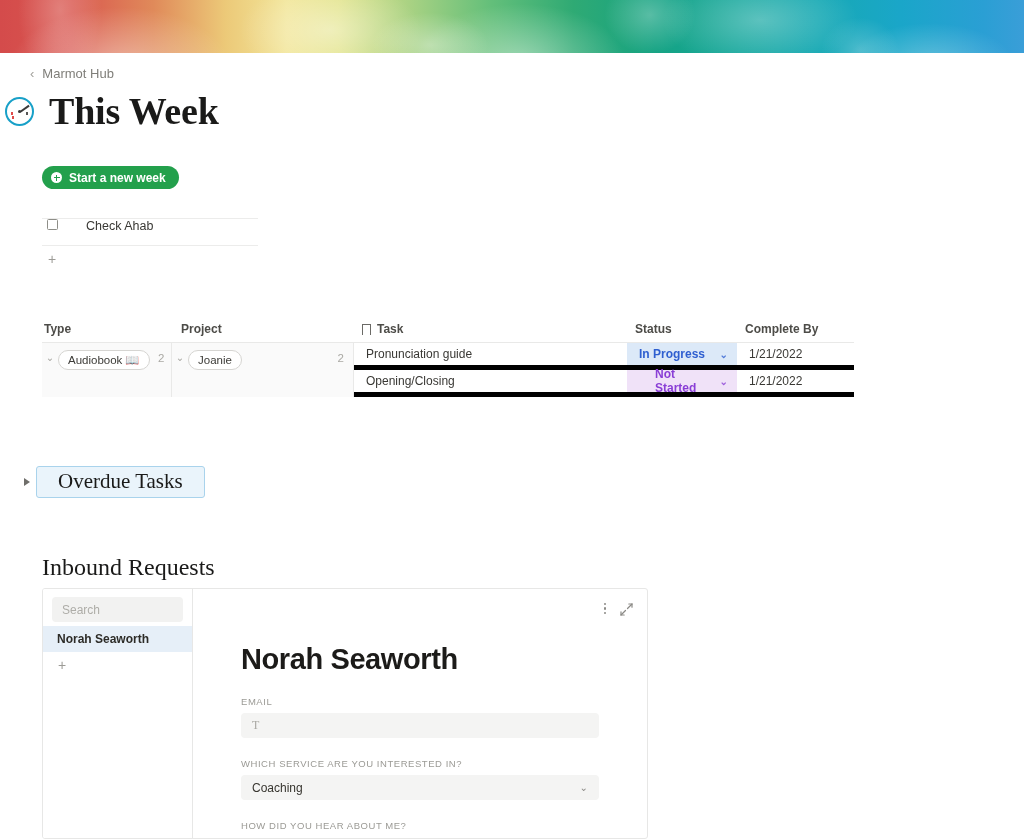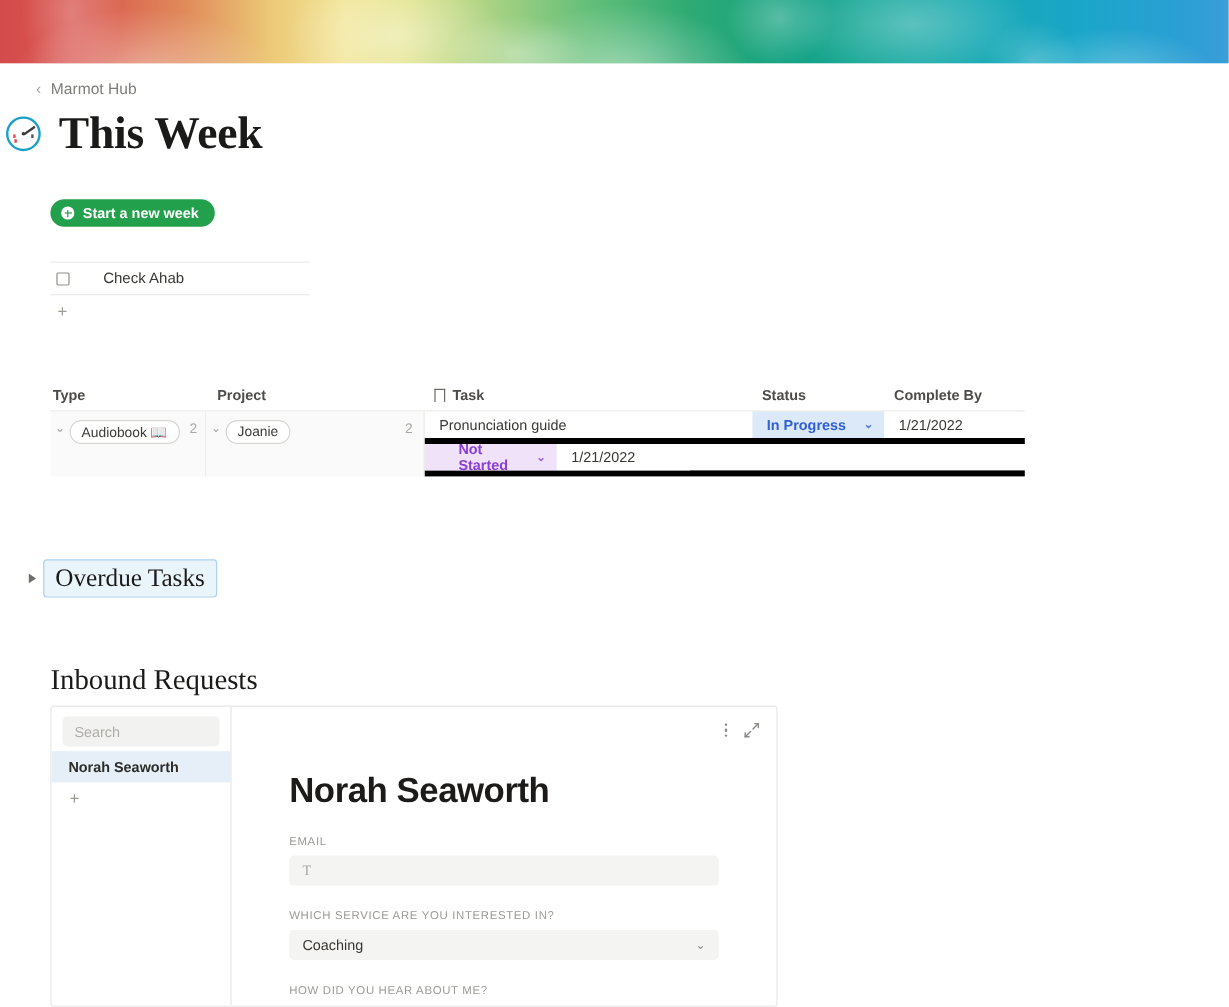--- a/index.html
+++ b/index.html
@@ -108,21 +108,21 @@
   }
   .plus-circle::before, .plus-circle::after {
     content: ""; position: absolute; background: #23a04c;
   }
   .plus-circle::before { left: 2.5px; top: 4.7px; width: 6px; height: 1.6px; }
   .plus-circle::after  { top: 2.5px; left: 4.7px; height: 6px; width: 1.6px; }
 
   
   .checklist { position: absolute; left: 42px; top: 218px; width: 216px; }
   .cl-row {
-    display: flex; align-items: center;
+    display: flex; 
     height: 28px; border-bottom: 1px solid #ececeb;
     padding-left: 5px;
   }
   .cl-row.first { border-top: 1px solid #ececeb; }
   .cl-box {
     width: 11px; height: 11px; flex: 0 0 11px;
     border: 1.3px solid #8e8e88; border-radius: 1.5px;
     background: #fff; cursor: pointer;
   }
   .cl-label { margin-left: 28px; font-size: 12.5px; color: #393834; }
@@ -199,21 +199,21 @@
   }
   .tri {
     width: 0; height: 0;
     border-top: 4.5px solid transparent;
     border-bottom: 4.5px solid transparent;
     border-left: 6px solid #6f6e6a;
     cursor: pointer;
   }
   .overdue-box {
     border: 1px solid #a9d3ec; background: #eaf4fb;
-    border-radius: 3px; padding: 2px 9px 4px;
+    border-radius: 3px; padding: 2px 21px 4px;
     font-family: "Liberation Serif", serif;
     font-size: 21px; color: #1a1a19; line-height: 1.15;
     cursor: text;
   }
 
   
   .section-title {
     position: absolute; left: 42px; top: 554px;
     font-family: Liberation Serif, serif;
     font-size: 24px; font-weight: 400; color: #1a1a19;
@@ -347,20 +347,21 @@
       <div class="rows">
         <div class="trow">
           <div class="td c-task">Pronunciation guide</div>
           <div class="td c-status" style="background:#dce9f8; color:#2f5fd0;">
             <span>In Progress</span>
             <span class="st-chev">⌄</span>
           </div>
           <div class="td c-date">1/21/2022</div>
         </div>
         <div class="trow">
+          <div class="td c-task">Opening/Closing</div>
           <div class="td c-status" style="background:#f0e2f8; color:#8a3fd6;padding-left:28px;">
             <span>Not Started</span>
             <span class="st-chev">⌄</span>
           </div>
           <div class="td c-date">1/21/2022</div>
         </div>
       </div>
     </div>
   </div>
 

